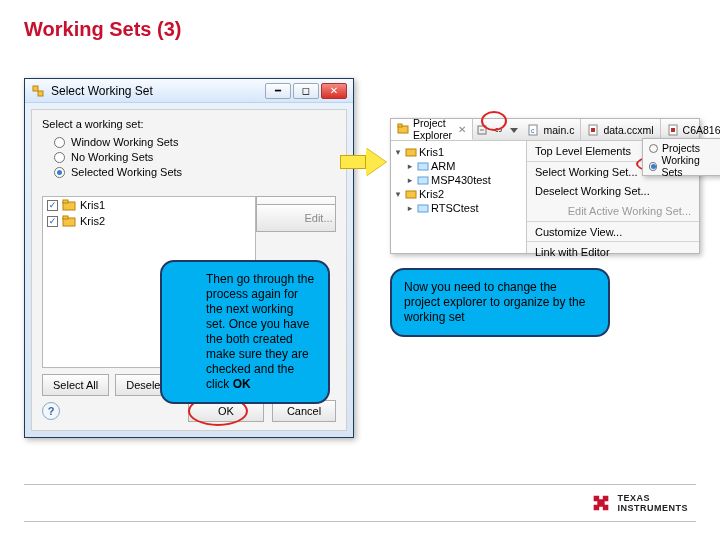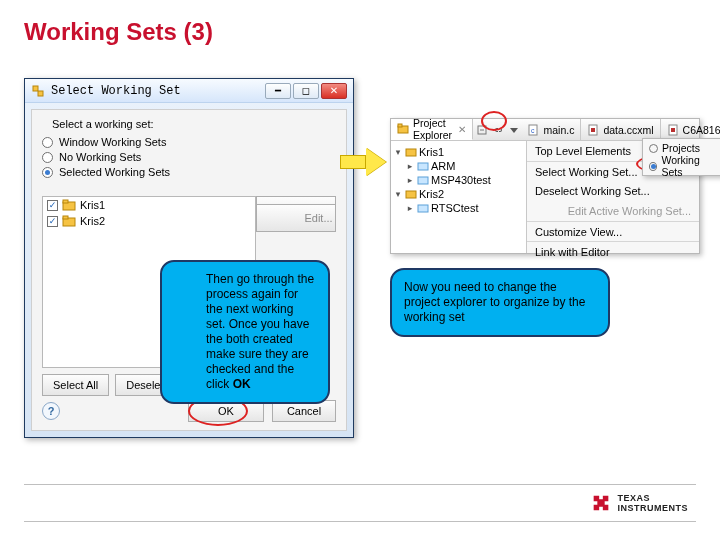--- a/index.html
+++ b/index.html
@@ -10,21 +10,21 @@
     background: #fff;
     font-family: Tahoma, "Segoe UI", Arial, sans-serif;
     font-size: 11px;
     position: relative;
     overflow: hidden;
   }
   .slide-title {
     position: absolute;
     left: 24px; top: 18px;
     color: #c8102e;
-    font-size: 24px;
+    font-size: 20px;
     font-weight: bold;
     font-family: Arial, sans-serif;
   }
 
   
   .dlg {
     position: absolute;
     left: 24px; top: 78px;
     width: 330px; height: 360px;
     border: 1px solid #1f3a5f;
@@ -35,42 +35,42 @@
     height: 24px;
     display: flex; align-items: center;
     padding: 0 6px;
     background: linear-gradient(#f7fbff, #d6e6fb);
     border-bottom: 1px solid #bcd3ee;
   }
   .titlebar .win-icon {
     width: 14px; height: 14px; margin-right: 6px;
     display: flex; align-items: center; justify-content: center;
   }
-  .titlebar .win-title { flex: 1; font-size: 12px; color: #000; font-family: Liberation Mono, monospace; }
+  .titlebar .win-title { flex: 1; font-size: 12px; color: #000; }
   .win-btns { display:flex; gap:2px; }
   .win-btn {
     width: 26px; height: 16px;
     border: 1px solid #9ab;
     background: linear-gradient(#fdfefe,#dfeaf7);
     border-radius: 2px;
     display:flex; align-items:center; justify-content:center;
     font-size: 10px;
   }
   .win-btn.close { background: linear-gradient(#f28b82,#d93025); color:#fff; border-color:#a33; }
 
   .dlg-body {
     position: absolute;
     left: 6px; right: 6px; top: 30px; bottom: 6px;
     background: #f4f4f4;
     border: 1px solid #cfcfcf;
     padding: 8px 10px 8px 10px;
   }
-  .dlg-body .section-label { font-size: 11px; color:#000; margin-bottom:6px;margin-left:10px; }
-
-  .radio-row { display:flex; align-items:center; gap:6px; margin: 3px 0; }
+  .dlg-body .section-label { font-size: 11px; color:#000; margin-bottom:6px; }
+
+  .radio-row { display:flex; align-items:center; gap:6px; margin: 3px 12px; }
   .radio { width:11px; height:11px; border:1px solid #707070; border-radius:50%; background:#fff; display:inline-flex; align-items:center; justify-content:center; }
   .radio.checked::after { content:""; width:5px; height:5px; background:#3b7cd1; border-radius:50%; }
 
   .list-area {
     position:absolute; left:10px; top:86px; width:214px; height:172px;
     border:1px solid #b8b8b8; background:#fff;
   }
   .list-item { display:flex; align-items:center; gap:4px; padding:2px 4px; }
   .chk { width:11px; height:11px; border:1px solid #707070; background:#fff; display:inline-flex; align-items:center; justify-content:center; font-size:9px; color:#1a5fb4; }
   .chk.checked::after { content:"✓"; line-height:1; }

